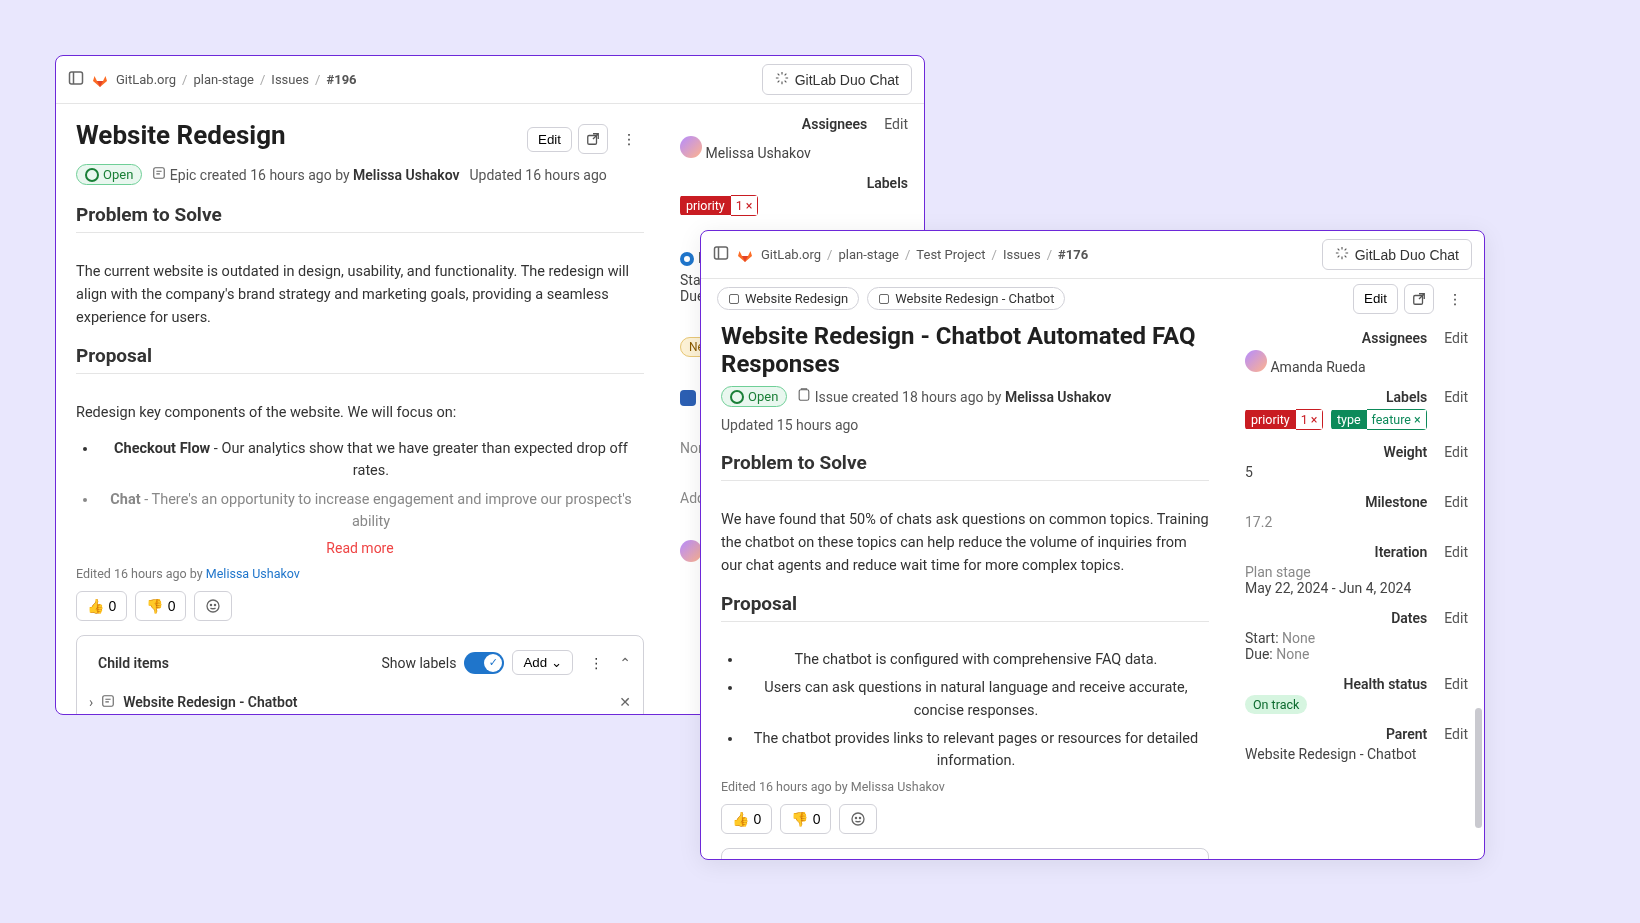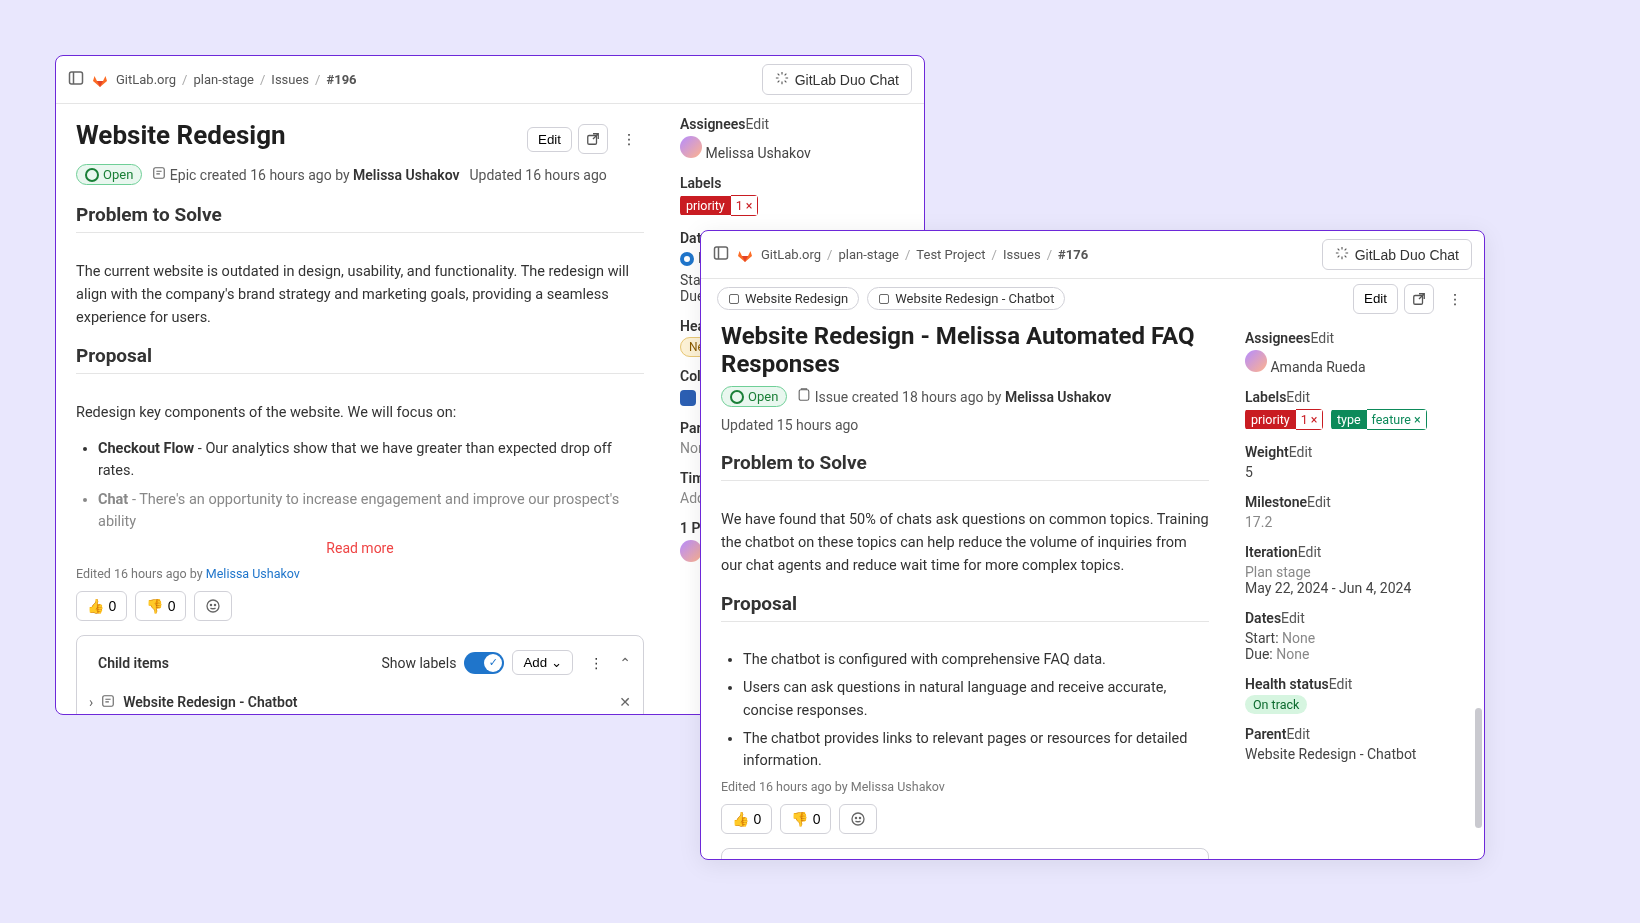--- a/index.html
+++ b/index.html
@@ -15,42 +15,42 @@
 .content-row { display: flex; }
 .main-col { padding: 16px 20px; flex: 1; }
 .side-col { width: 260px; padding: 12px 16px; }
 h1.title { font-size: 26px; font-weight: 700; margin-bottom: 8px; color: #1f1f1f; }
 .title-row { display: flex; justify-content: space-between; align-items: center; margin-bottom: 6px; }
 .meta-row { display: flex; align-items: center; gap: 10px; font-size: 14px; color: #555; margin-bottom: 18px; flex-wrap: wrap; }
 .badge-open { display: inline-flex; align-items: center; gap: 4px; border: 1px solid #6fcf97; color: #1a7f37; background: #e9f7ef; padding: 2px 8px; border-radius: 12px; font-size: 13px; }
 .badge-open::before { content: ""; width: 10px; height: 10px; border-radius: 50%; border: 2px solid #1a7f37; display: inline-block; }
 h2.section { font-size: 19px; font-weight: 700; border-bottom: 1px solid #e5e5e5; padding-bottom: 6px; margin-bottom: 27px; margin-top: 8px; }
 .prose { font-size: 14.5px; line-height: 1.6; color: #333; margin-bottom: 14px; }
-ul.bullets { padding-left: 22px; }
+ul.bullets { padding-left: 22px; text-align: center; }
 ul.bullets li { margin-bottom: 6px; font-size: 14.5px; line-height: 1.55; }
 .dim { color: #888; }
 .read-more { color: #ef4444; text-align: center; display: block; margin: 6px 0 10px; cursor: pointer; }
 .edited { font-size: 12.5px; color: #777; margin-bottom: 10px; }
 .reactions { display: flex; gap: 8px; margin-bottom: 14px; }
 .rbtn { border: 1px solid #d1d1d8; background: #fff; padding: 6px 10px; border-radius: 6px; font-size: 14px; display: inline-flex; align-items: center; gap: 4px; cursor: pointer; }
 .card { border: 1px solid #d1d1d8; border-radius: 8px; padding: 12px; }
 .card-head { display: flex; align-items: center; gap: 8px; margin-bottom: 10px; margin-left: 9px; }
 .card-title { font-weight: 600; }
 .spacer { flex: 1; }
 .toggle { width: 40px; height: 22px; border-radius: 11px; background: #1f75cb; position: relative; cursor: pointer; }
 .toggle::after { content: "✓"; color: #1f75cb; position: absolute; right: 2px; top: 2px; width: 18px; height: 18px; border-radius: 50%; background: #fff; display: flex; align-items: center; justify-content: center; font-size: 11px; }
 .small-btn { border: 1px solid #d1d1d8; background: #fff; padding: 4px 10px; border-radius: 6px; cursor: pointer; display: inline-flex; align-items: center; gap: 4px; }
 .icon-btn { border: 1px solid #d1d1d8; background: #fff; width: 30px; height: 30px; border-radius: 6px; cursor: pointer; display: inline-flex; align-items: center; justify-content: center; }
 .child-item { display: flex; align-items: center; gap: 8px; padding: 6px 0; }
 .child-sub { padding-left: 46px; display: flex; justify-content: space-between; align-items: center; }
 .status-circle { width: 12px; height: 12px; border: 2px solid #1a7f37; border-radius: 50%; display: inline-block; }
 .lbl-needs { background: #fdf2d6; color: #8a5a00; border: 1px solid #e8c878; font-size: 12px; padding: 2px 8px; border-radius: 10px; }
 .lbl-ontrack { background: #d6f5e0; color: #0d6b2f; font-size: 12.5px; padding: 2px 8px; border-radius: 10px; }
 .side-field { margin-bottom: 14px; }
-.side-head { display: flex; justify-content: flex-start; font-weight: 600; font-size: 14px; margin-bottom: 4px; }
+.side-head { display: flex; justify-content: flex-end; font-weight: 600; font-size: 14px; margin-bottom: 4px; gap: 17px; }
 .side-val { font-size: 14px; color: #444; }
 .side-dim { color: #888; }
 .pill { display: inline-flex; align-items: center; border-radius: 4px; font-size: 12.5px; overflow: hidden; }
 .pill .pl { padding: 2px 6px; color: #fff; }
 .pill .pv { padding: 2px 5px; background: #fff; border: 1px solid; border-left: none; display: inline-flex; align-items: center; gap: 3px; }
 .pill-priority .pl { background: #c91c22; } .pill-priority .pv { border-color: #c91c22; color: #c91c22; }
 .pill-type .pl { background: #0d8a5a; } .pill-type .pv { border-color: #0d8a5a; color: #0d8a5a; }
 .ancestor-row { display: flex; gap: 8px; padding: 8px 16px; }
 .ancestor { border: 1px solid #d1d1d8; border-radius: 14px; padding: 3px 10px; font-size: 13px; display: inline-flex; align-items: center; gap: 5px; cursor: pointer; }
 .avatar { width: 22px; height: 22px; border-radius: 50%; background: linear-gradient(135deg, #b48cff, #ffb38c); display: inline-block; }
@@ -305,21 +305,21 @@
             <rect x="2" y="4" width="10" height="10" rx="1.5"></rect>
             <path d="M8 2h6v6M14 2L8 8"></path>
           </svg>
       </button>
       <span class="kebab">⋮</span>
     </div>
   </div>
 
   <div class="content-row" style="position:relative">
     <div class="main-col" style="padding-top:4px">
-      <h1 class="title" style="font-size:24px">Website Redesign - Melissa Automated FAQ Responses</h1>
+      <h1 class="title" style="font-size:24px">Website Redesign - Chatbot Automated FAQ Responses</h1>
       <div class="meta-row">
         <span class="badge-open">Open</span>
         <span>
           <span class="epic-ico">
             <svg width="14" height="14" viewBox="0 0 16 16" fill="none" stroke="#666" stroke-width="1.3">
                 <rect x="2.5" y="2" width="11" height="12" rx="2"></rect>
                 <path d="M5 2V1h6v1"></path>
               </svg>
           </span>
           <span>Issue created 18 hours ago by </span><span class="author">Melissa Ushakov</span>

